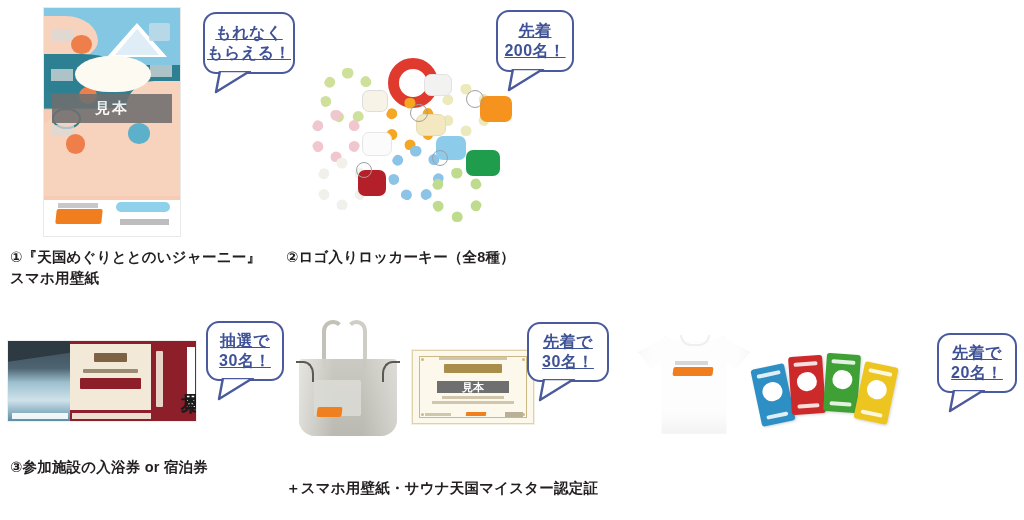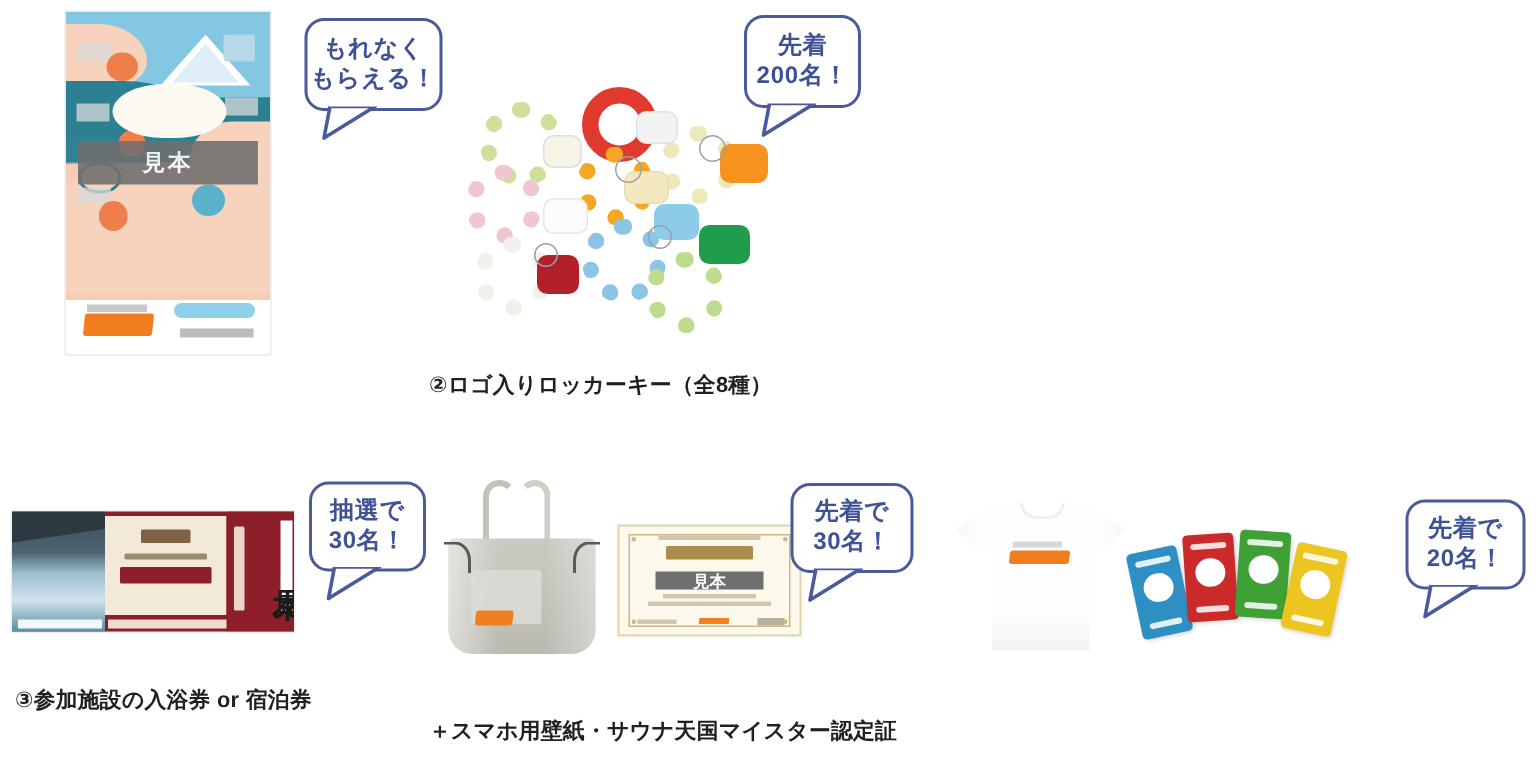--- a/index.html
+++ b/index.html
@@ -12,21 +12,21 @@
   .stage{position:relative;width:1024px;height:520px;}
 
   
   .bubble{
     position:absolute;border:2.4px solid #4a5a9c;border-radius:13px;
     background:#ffffff;color:#3f5296;
     font-weight:700;line-height:1.28;letter-spacing:.5px;
     display:flex;flex-direction:column;align-items:center;justify-content:center;
     text-align:center;box-sizing:border-box;
   }
-  .bubble .bl{display:block;white-space:nowrap;}
+  .bubble .bl{display:block;white-space:nowrap;text-decoration:underline;}
   .bubble .tail{
     position:absolute;left:9px;bottom:-21px;width:40px;height:24px;
     overflow:visible;pointer-events:none;
   }
 
   
   .caption{
     position:absolute;font-weight:700;color:#231f20;
     line-height:1.45;letter-spacing:.2px;white-space:pre;
   }
@@ -207,20 +207,21 @@
 
   <div class="bubble" style="left:203px;top:12px;width:92px;height:62px;font-size:16px;">
     <span class="bl">もれなく</span>
     <span class="bl">もらえる！</span>
     <svg class="tail" viewBox="0 0 40 24">
       <polygon points="6,2 36,2 2,23" fill="#ffffff" stroke="#4a5a9c" stroke-width="2.4" stroke-linejoin="round"></polygon>
       <rect x="5" y="-3" width="32" height="5" fill="#ffffff"></rect>
     </svg>
   </div>
 
+  <div class="caption" style="left:10px;top:247px;font-size:14.5px;"><span>①『天国めぐりととのいジャーニー』</span><br><span>スマホ用壁紙</span></div>
 
   <div class="keys" style="left:300px;top:58px;width:230px;height:170px;">
     <div class="coil" style="left:20px;top:10px;width:56px;height:56px;border:11px dotted #cfe09a;"></div>
     <div class="coil" style="left:88px;top:0px;width:50px;height:50px;border:11px solid #e03a2f;"></div>
     <div class="coil" style="left:84px;top:40px;width:52px;height:52px;border:11px dotted #f5a623;"></div>
     <div class="coil" style="left:140px;top:26px;width:52px;height:52px;border:11px dotted #ece9bd;"></div>
     <div class="coil" style="left:10px;top:52px;width:52px;height:52px;border:11px dotted #f0c7cf;"></div>
     <div class="coil" style="left:16px;top:100px;width:52px;height:52px;border:11px dotted #f2f0ea;"></div>
     <div class="coil" style="left:88px;top:88px;width:56px;height:56px;border:11px dotted #8cc4e8;"></div>
     <div class="coil" style="left:130px;top:110px;width:54px;height:54px;border:11px dotted #bfdc8e;"></div>

